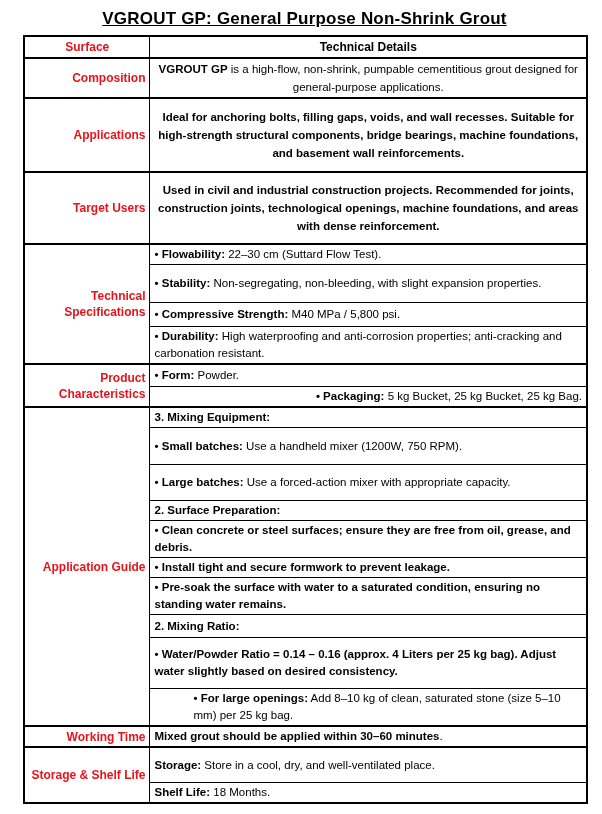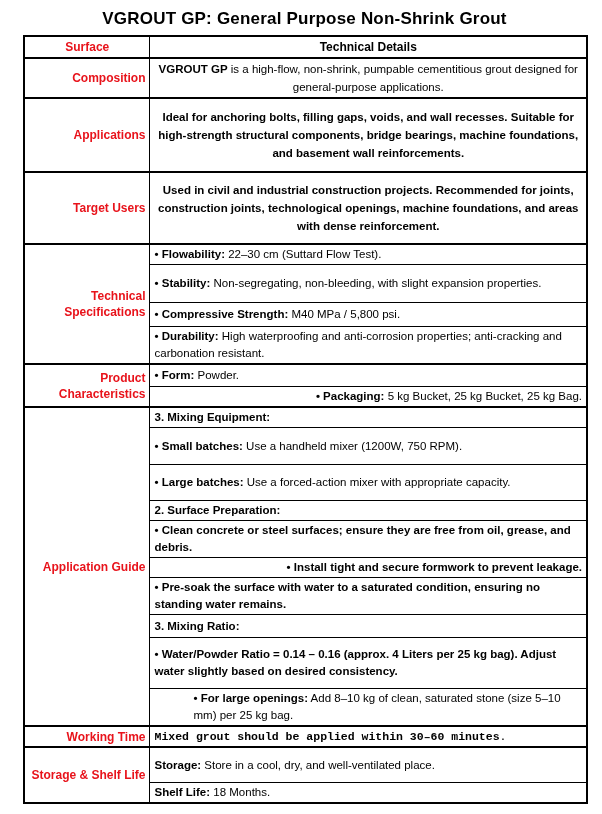--- a/index.html
+++ b/index.html
@@ -16,20 +16,21 @@
     padding: 9px 16px 0 23px;
     background: #ffffff;
   }
   .doc-title {
     font-size: 17px;
     font-weight: bold;
     text-align: center;
     letter-spacing: 0.2px;
     margin: 0 0 6px 0;
     color: #000000;
+    text-decoration: underline;
   }
   table.spec-table {
     border-collapse: collapse;
     width: 563px;
     table-layout: fixed;
     border: 2px solid #000000;
   }
   col.col-cat { width: 125px; }
   col.col-det { width: 438px; }
   th, td {
@@ -128,37 +129,37 @@
         <tr>
           <td class="detail-cell" style="height: 33px;"><span class="seg bold">• Large batches:</span><span class="seg"> Use a forced-action mixer with appropriate capacity.</span></td>
         </tr>
         <tr>
           <td class="detail-cell" style="height: 13px;"><span class="seg bold">2. Surface Preparation:</span></td>
         </tr>
         <tr>
           <td class="detail-cell" style="height: 32px;"><span class="seg bold">• Clean concrete or steel surfaces; ensure they are free from oil, grease, and debris.</span></td>
         </tr>
         <tr>
-          <td class="detail-cell" style="height: 15px; text-align: right;"><span class="seg bold">• Install tight and secure formwork to prevent leakage.</span></td>
+          <td class="detail-cell" style="height: 15px;"><span class="seg bold">• Install tight and secure formwork to prevent leakage.</span></td>
         </tr>
         <tr>
           <td class="detail-cell" style="height: 31px;"><span class="seg bold">• Pre-soak the surface with water to a saturated condition, ensuring no standing water remains.</span></td>
         </tr>
         <tr>
-          <td class="detail-cell" style="height: 20px;"><span class="seg bold">3. Mixing Ratio:</span></td>
+          <td class="detail-cell" style="height: 20px;"><span class="seg bold">2. Mixing Ratio:</span></td>
         </tr>
         <tr>
           <td class="detail-cell" style="height: 48px;"><span class="seg bold">• Water/Powder Ratio = 0.14 – 0.16 (approx. 4 Liters per 25 kg bag). Adjust water slightly based on desired consistency.</span></td>
         </tr>
         <tr>
           <td class="detail-cell" style="height: 34px; padding-left: 44px;"><span class="seg bold">• For large openings:</span><span class="seg"> Add 8–10 kg of clean, saturated stone (size 5–10 mm) per 25 kg bag.</span></td>
         </tr>
         <tr class="section-start">
           <td class="cat-cell" rowspan="1">Working Time</td>
-          <td class="detail-cell" style="height: 16px; font-family: Liberation Mono, monospace;"><span class="seg bold">Mixed grout should be applied within 30–60 minutes</span><span class="seg">.</span></td>
+          <td class="detail-cell" style="height: 16px;"><span class="seg bold">Mixed grout should be applied within 30–60 minutes</span><span class="seg">.</span></td>
         </tr>
         <tr class="section-start">
           <td class="cat-cell" rowspan="2">Storage &amp; Shelf Life</td>
           <td class="detail-cell" style="height: 32px;"><span class="seg bold">Storage:</span><span class="seg"> Store in a cool, dry, and well-ventilated place.</span></td>
         </tr>
         <tr>
           <td class="detail-cell" style="height: 13px;"><span class="seg bold">Shelf Life:</span><span class="seg"> 18 Months.</span></td>
         </tr>
       </tbody>
   </table>

